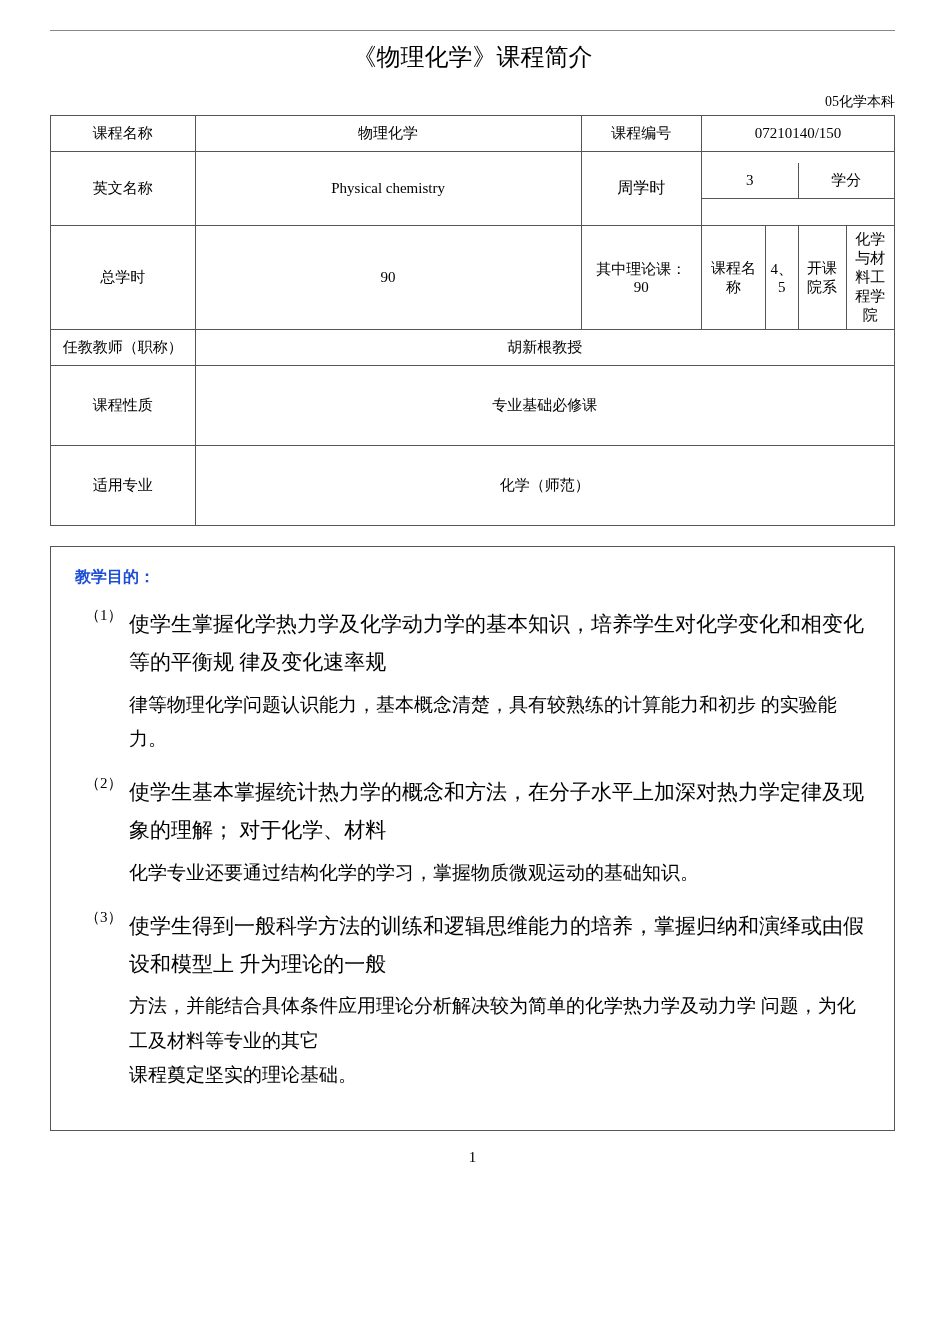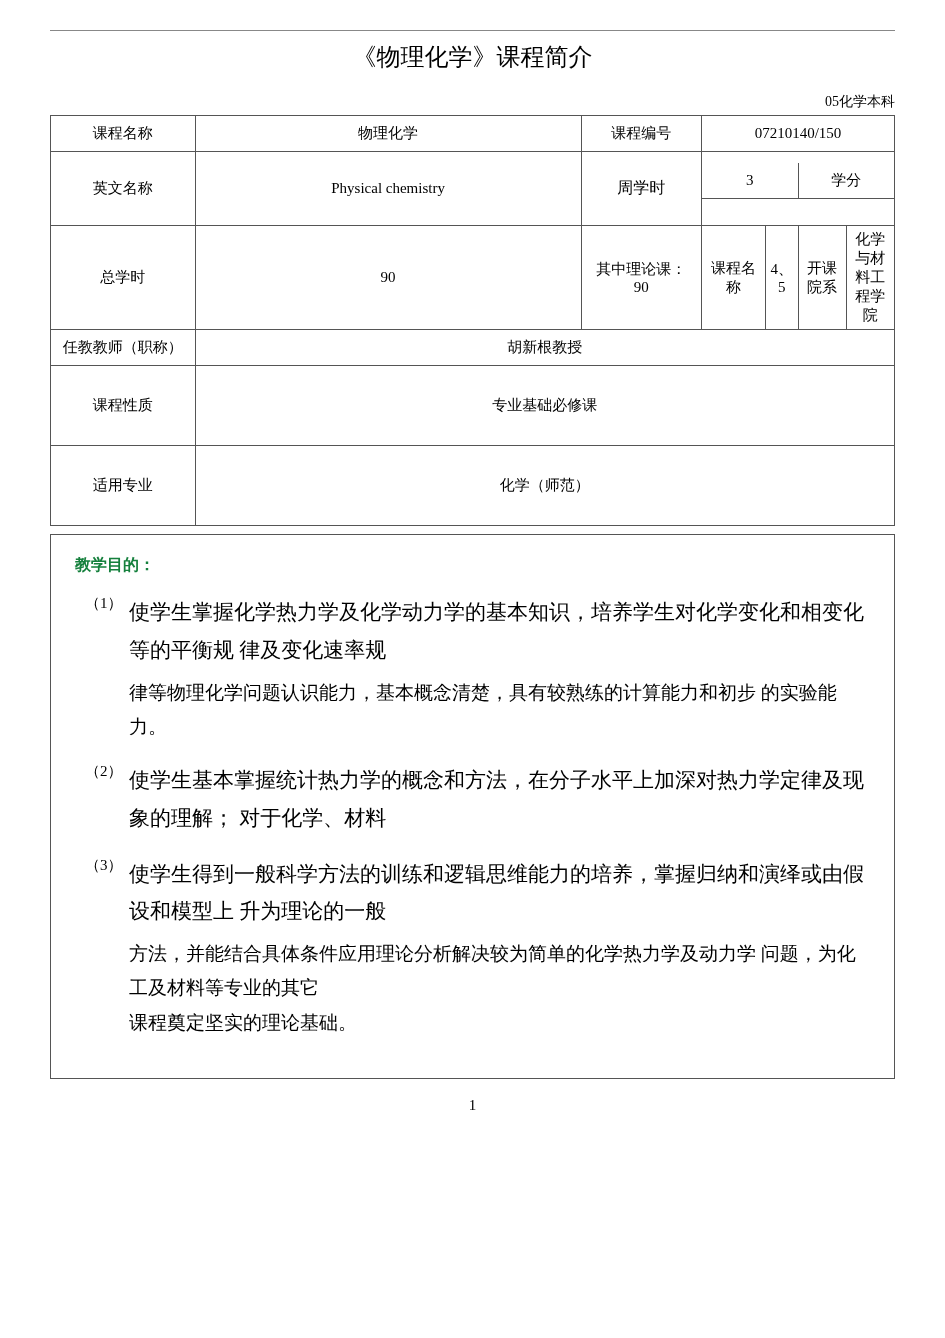--- a/index.html
+++ b/index.html
@@ -21,21 +21,21 @@
     }
     .top-right {
       text-align: right;
       font-size: 14px;
       margin-bottom: 4px;
     }
     .main-table {
       width: 100%;
       border-collapse: collapse;
       border: 1.5px solid #555;
-      margin-bottom: 8px;
+      margin-bottom: 20px;
     }
     .main-table td, .main-table th {
       border: 1px solid #555;
       padding: 8px 10px;
       vertical-align: middle;
       text-align: center;
     }
     .label-cell {
       background: #fff;
       font-size: 15px;
@@ -45,21 +45,21 @@
       font-size: 15px;
     }
     .teaching-section {
       border: 1.5px solid #555;
       padding: 20px 24px;
       margin-top: 0;
     }
     .teaching-title {
       font-size: 16px;
       font-weight: bold;
-      color: #15803d;
+      color: #1d4ed8;
       margin-bottom: 18px;
     }
     .teaching-item {
       margin-bottom: 18px;
       padding-left: 10px;
     }
     .teaching-item-header {
       display: flex;
       gap: 16px;
       margin-bottom: 6px;
@@ -173,20 +173,21 @@
       <span class="item-text">使学生掌握化学热力学及化学动力学的基本知识，培养学生对化学变化和相变化等的平衡规 律及变化速率规</span>
     </div>
     <div class="item-sub">律等物理化学问题认识能力，基本概念清楚，具有较熟练的计算能力和初步 的实验能力。</div>
   </div>
 
   <div class="teaching-item">
     <div class="teaching-item-header">
       <span class="item-num">（2）</span>
       <span class="item-text">使学生基本掌握统计热力学的概念和方法，在分子水平上加深对热力学定律及现象的理解； 对于化学、材料</span>
     </div>
+    <div class="item-sub">化学专业还要通过结构化学的学习，掌握物质微观运动的基础知识。</div>
   </div>
 
   <div class="teaching-item">
     <div class="teaching-item-header">
       <span class="item-num">（3）</span>
       <span class="item-text">使学生得到一般科学方法的训练和逻辑思维能力的培养，掌握归纳和演绎或由假设和模型上 升为理论的一般</span>
     </div>
     <div class="item-sub">方法，并能结合具体条件应用理论分析解决较为简单的化学热力学及动力学 问题，为化工及材料等专业的其它</div>
     <div class="item-sub">课程奠定坚实的理论基础。</div>
   </div>

